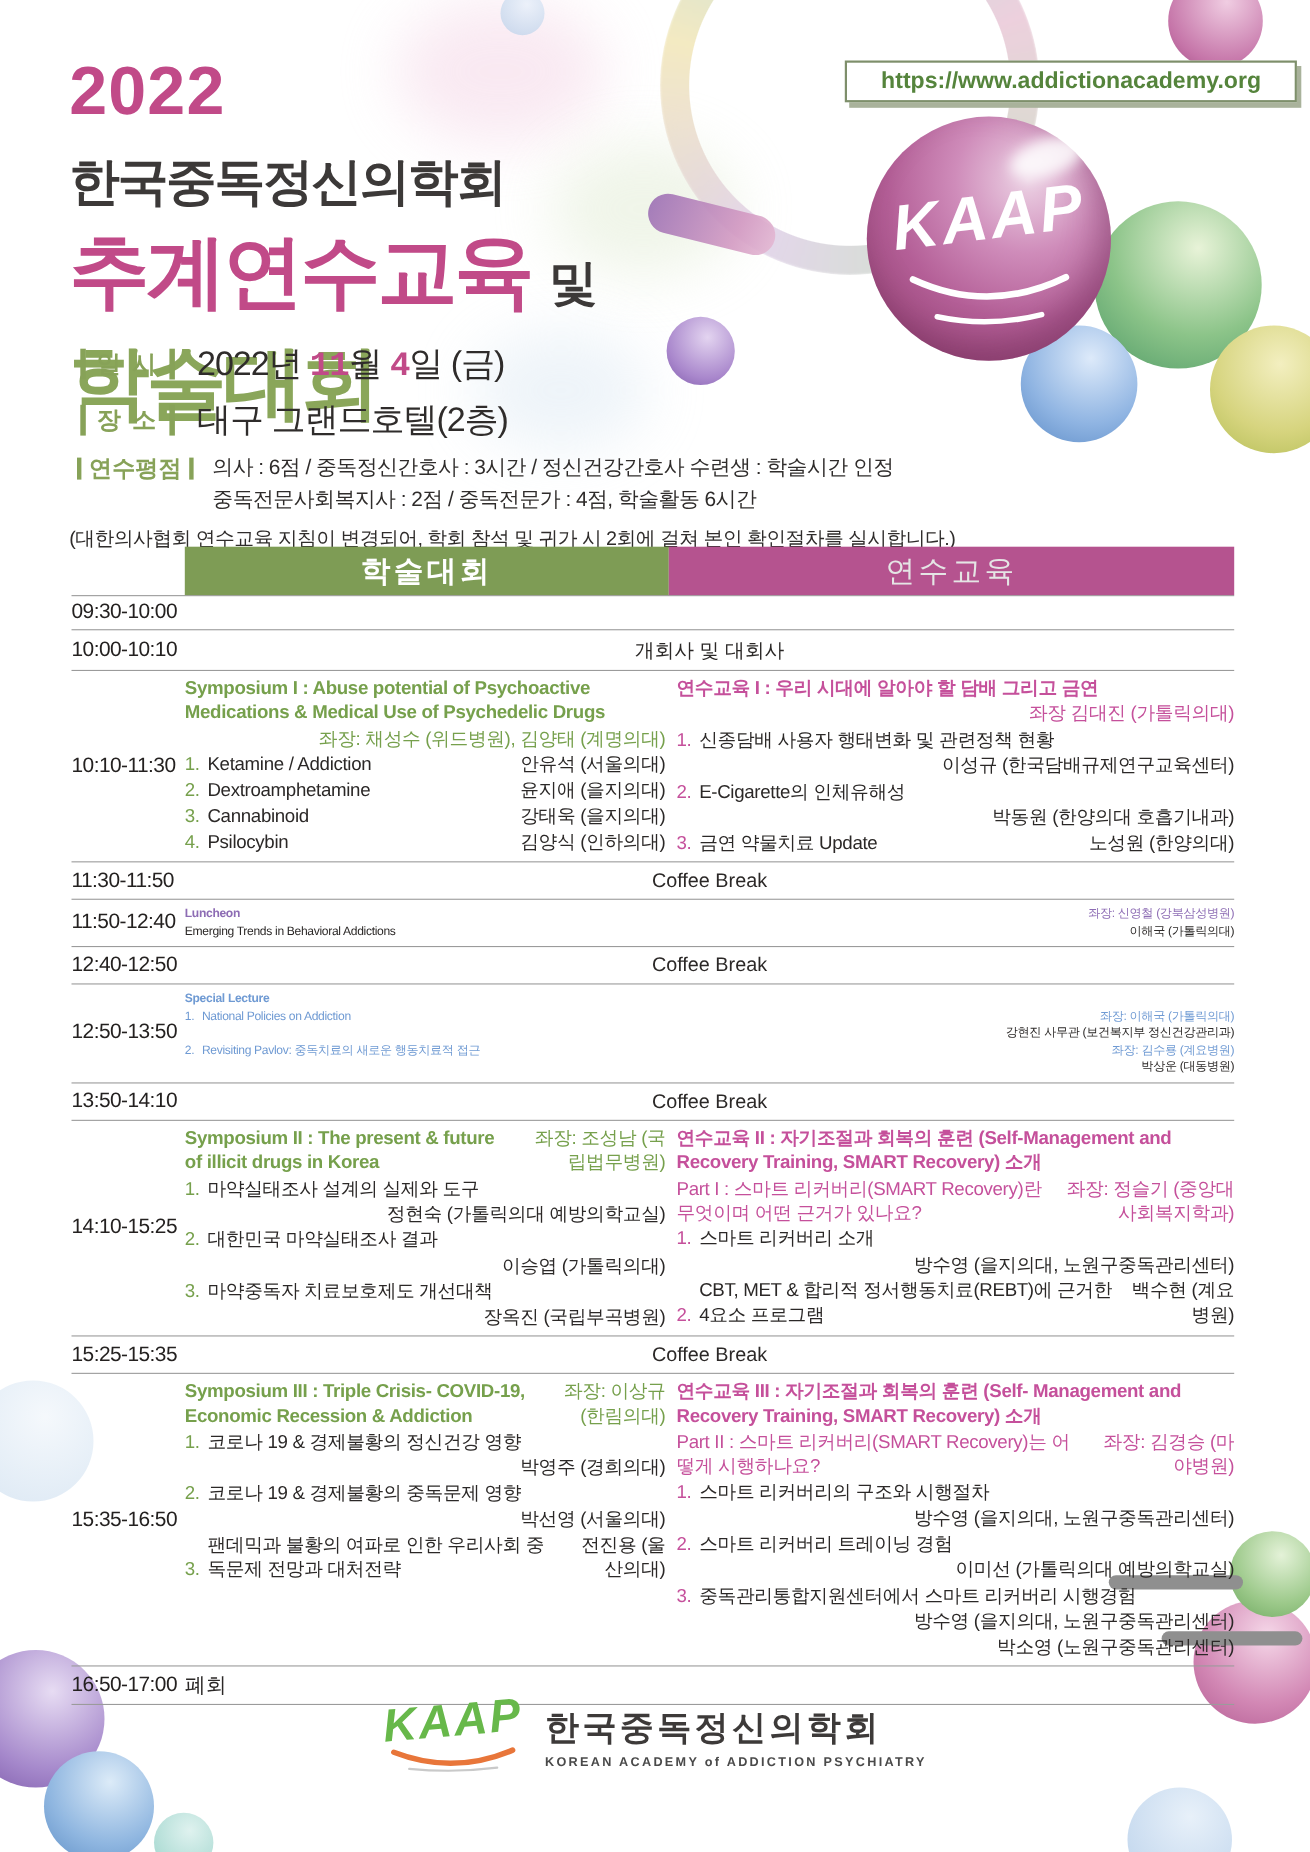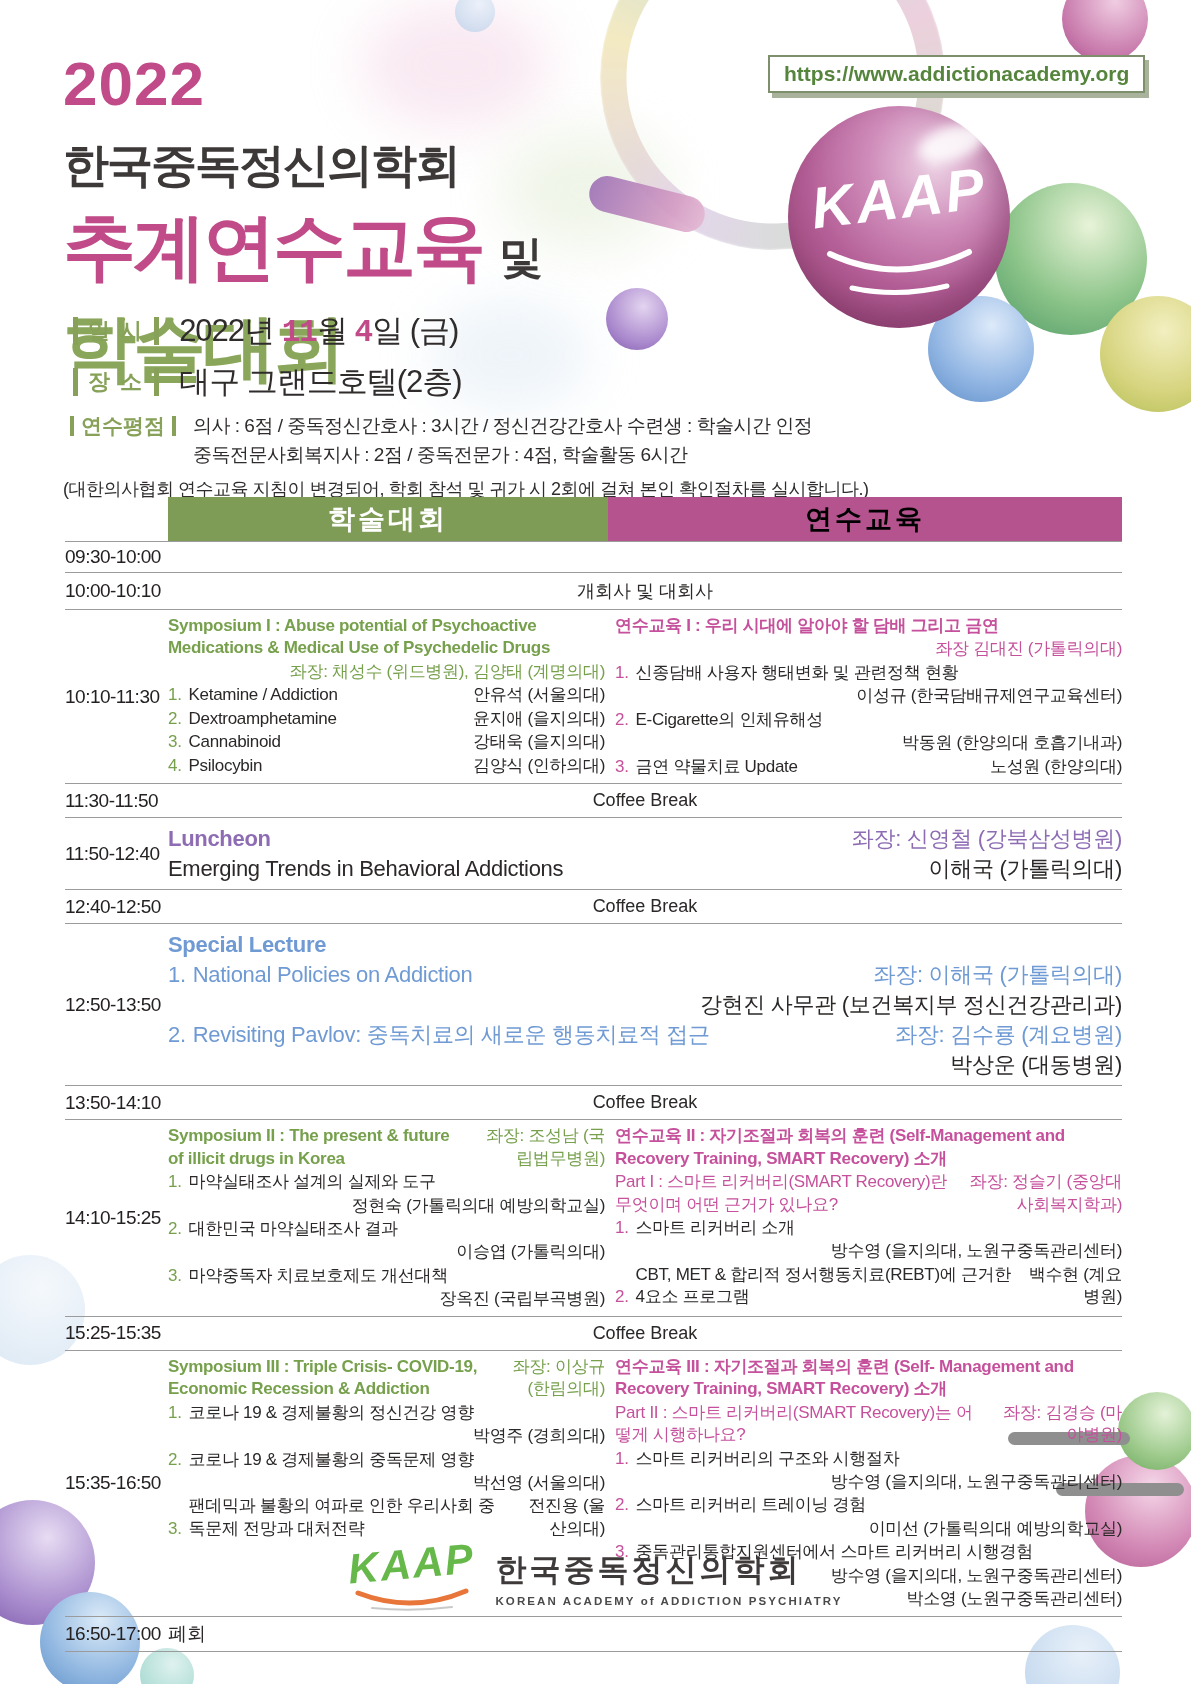--- a/index.html
+++ b/index.html
@@ -22,21 +22,21 @@
     box-shadow:inset -10px -16px 30px rgba(90,30,70,.35);}
   .kaap-bubble .shine{position:absolute;left:58%;top:9%;width:70px;height:34px;border-radius:50%;
     background:rgba(255,255,255,.85);filter:blur(6px);transform:rotate(-18deg);}
   .kaap-text{position:absolute;left:0;top:58px;width:100%;text-align:center;color:#fff;
     font-size:58px;font-weight:700;font-style:italic;letter-spacing:3px;transform:rotate(-7deg);}
   .kaap-smile{position:absolute;left:34px;top:142px;}
   .capsule{position:absolute;background:#8f8f8f;border-radius:10px;height:13px;}
 
   
   .url-box{position:absolute;left:768px;top:55px;background:#ffffff;border:2px solid #7e8f6b;
-    box-shadow:4px 5px 0 #a9b29b;padding:5px 14px;font-size:21px;font-weight:700;color:#55843c;z-index:5;}
+    box-shadow:4px 5px 0 #a9b29b;padding:5px 31px;font-size:21px;font-weight:700;color:#55843c;z-index:5;}
 
   
   .title-block{position:absolute;left:63px;top:48px;z-index:4;}
   .t1{display:flex;align-items:baseline;gap:16px;flex-direction:column;}
   .t-year{font-size:62px;font-weight:800;color:#c14a88;letter-spacing:1px;}
   .t-org{font-size:46px;font-weight:700;color:#3c3938;letter-spacing:-2px;}
   .t2{margin-top:2px;display:flex;align-items:baseline;gap:16px;}
   .t-main{font-size:73px;font-weight:900;color:#c14a88;letter-spacing:-3px;}
   .t-and{font-size:44px;font-weight:800;color:#3c3938;}
   .t3{font-size:73px;font-weight:900;color:#8aa65a;letter-spacing:-3px;margin-top:2px;}
@@ -55,28 +55,28 @@
   .credit-row{display:flex;align-items:flex-start;margin-top:4px;}
   .credit-text{font-size:19px;color:#2f2c2b;margin-left:10px;line-height:1.5;letter-spacing:-0.5px;}
   .i-note{font-size:18px;color:#2f2c2b;margin-top:8px;letter-spacing:-0.5px;}
 
   
   .schedule{position:absolute;left:65px;top:497px;width:1057px;z-index:4;}
   .sched-header{display:flex;height:44px;}
   .sh-spacer{flex:0 0 103px;}
   .sh-left{flex:0 0 440px;background:#7e9c55;color:#fff;display:flex;align-items:center;justify-content:center;
     font-size:27px;font-weight:800;letter-spacing:3px;}
-  .sh-right{flex:1;background:#b5538f;color:#000000;display:flex;align-items:center;justify-content:center;
-    font-size:27px;font-weight:700;letter-spacing:3px;}
+  .sh-right{flex:1;background:#b5538f;color:#e5e5e5;display:flex;align-items:center;justify-content:center;
+    font-size:27px;font-weight:400;letter-spacing:3px;}
   .s-row{display:flex;border-bottom:1px solid #9b9b9b;padding:4px 0;}
   #schedule-body .s-row:first-child{border-top:1px solid #9b9b9b;}
   .time{flex:0 0 103px;display:flex;align-items:center;font-size:19px;color:#242120;letter-spacing:-0.5px;}
   .c-cell{flex:1;display:flex;align-items:center;justify-content:center;font-size:18px;padding:2px 0;}
   .l-cell{flex:1;display:flex;align-items:center;font-size:19px;}
-  .w-cell{flex:1;font-size:22px;padding:1px 0;}
+  .w-cell{flex:1;font-size:11px;padding:1px 0;}
   .split-cell{flex:1;display:grid;grid-template-columns:437px 1fr;column-gap:10px;font-size:17px;}
   .line{display:flex;align-items:flex-start;line-height:1.32;margin:1px 0;letter-spacing:-0.3px;}
   .line.end{align-items:flex-end;}
   .num{flex:0 0 auto;margin-right:7px;}
   .lt{flex:0 1 auto;}
   .lt.grow{flex:1 1 auto;}
   .rt{flex:0 1 auto;margin-left:auto;text-align:right;padding-left:10px;}
   .c-g{color:#76a04c;} .c-p{color:#c5509b;} .c-u{color:#8d6cb4;} .c-bl{color:#6f9ad3;} .bold{font-weight:700;}
 
   

